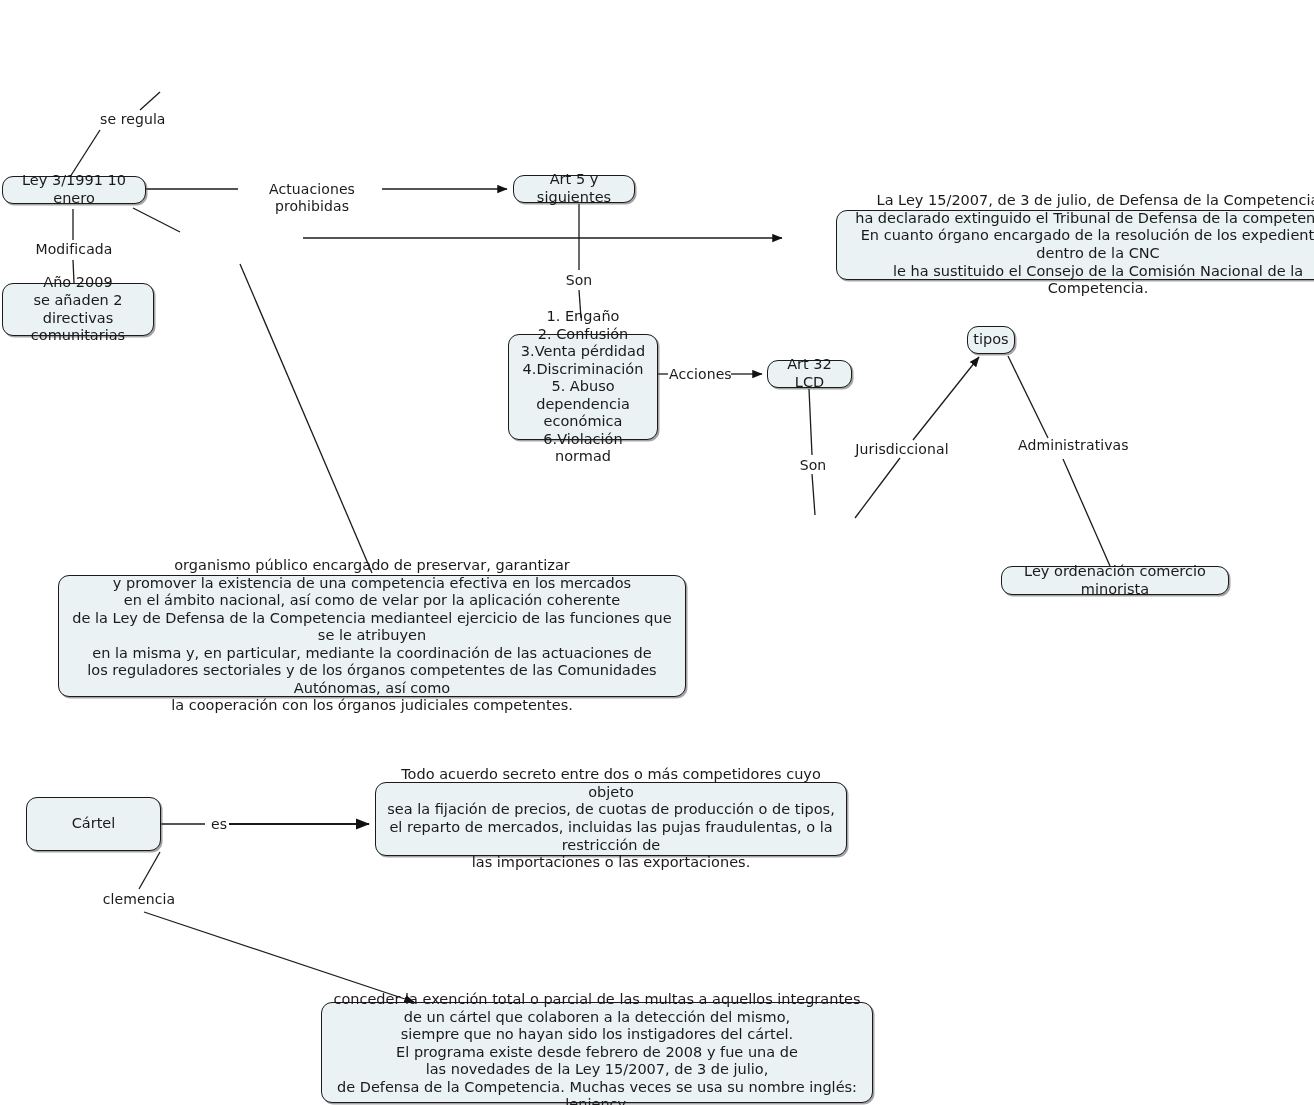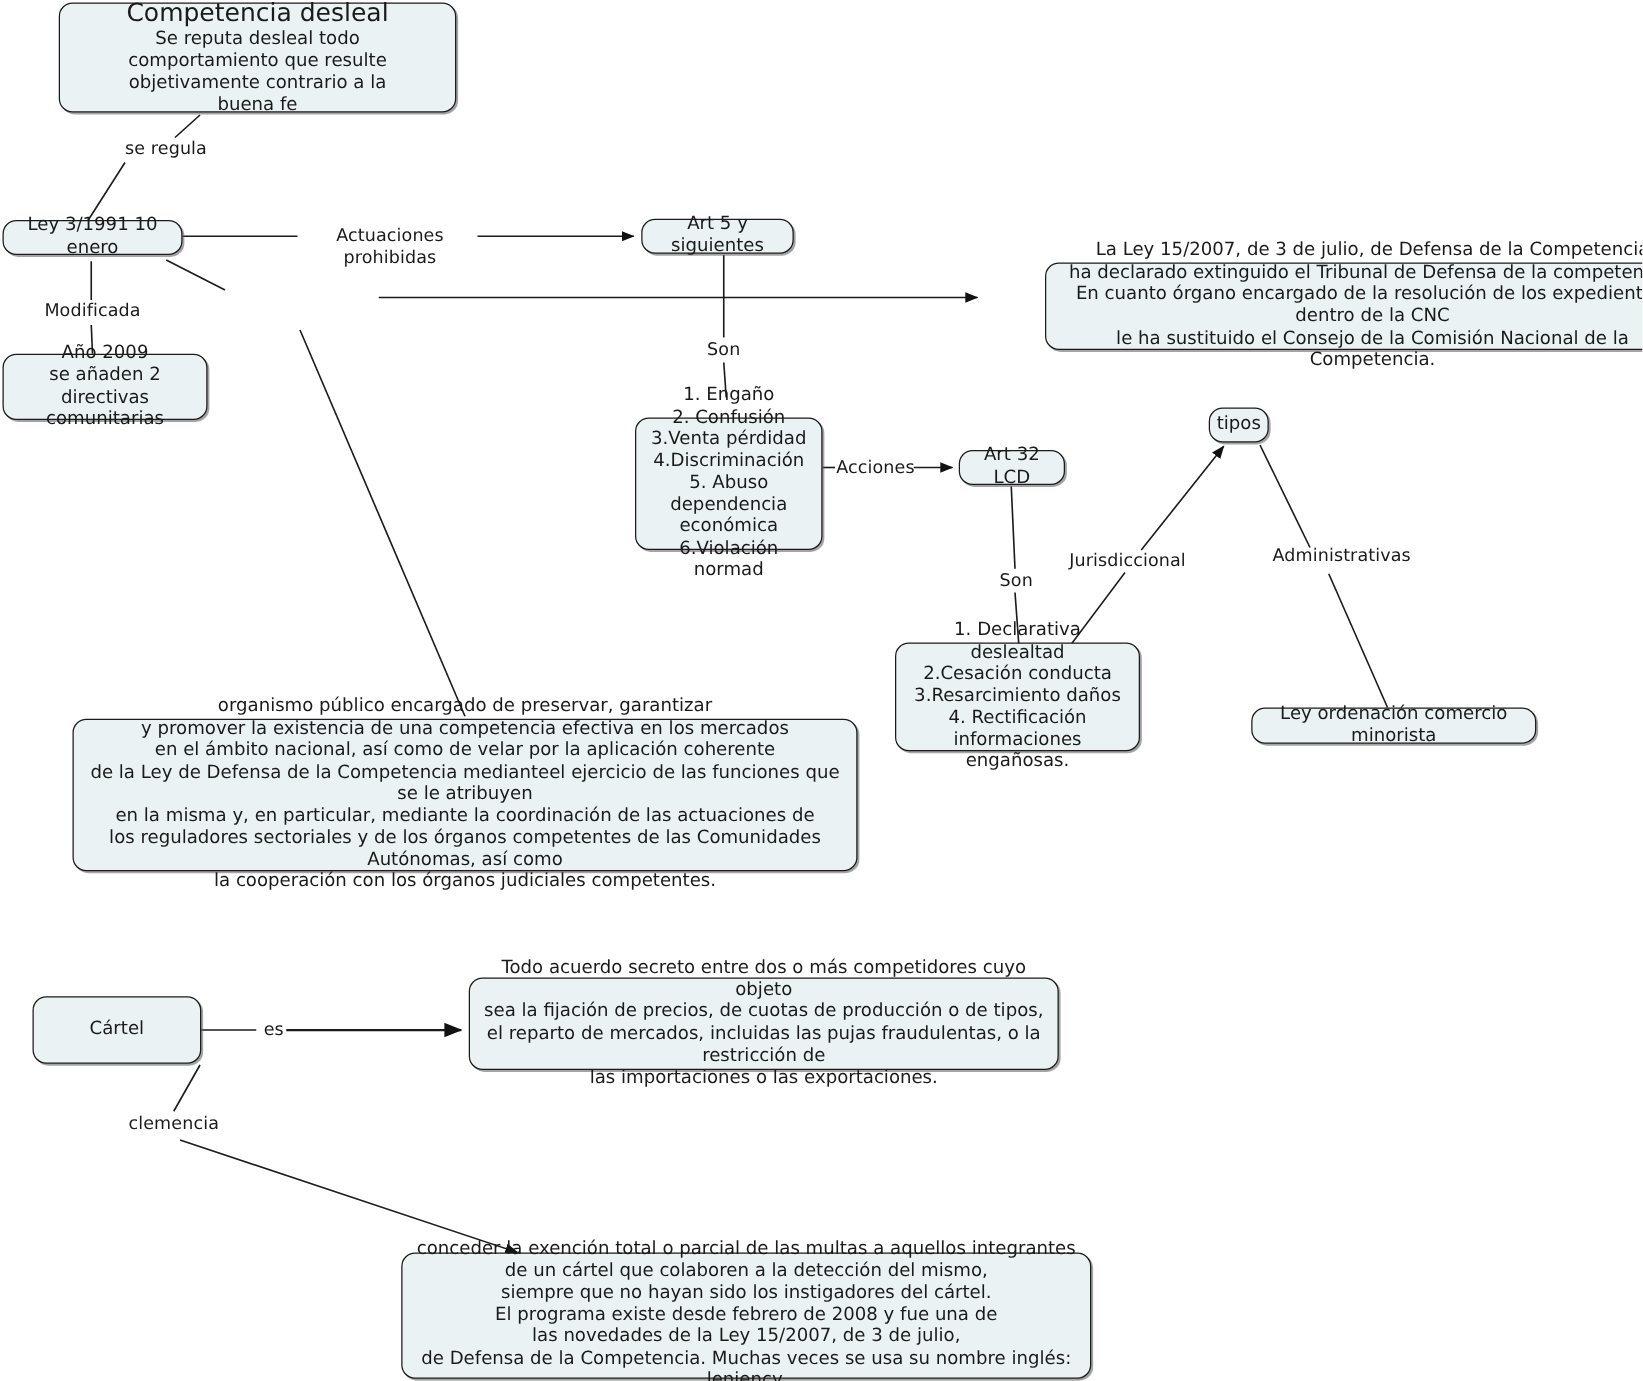--- a/index.html
+++ b/index.html
@@ -106,33 +106,26 @@
     <line x1="1008" y1="356" x2="1048" y2="438" stroke="#1b1b1b" stroke-width="1.3"></line>
     <line x1="1063" y1="459" x2="1110" y2="566" stroke="#1b1b1b" stroke-width="1.3"></line>
 
     <line x1="161" y1="824" x2="205" y2="824" stroke="#1b1b1b" stroke-width="1.3"></line>
     <line x1="229" y1="824" x2="369" y2="824" stroke="#1b1b1b" stroke-width="1.8" marker-end="url(#arrow)"></line>
 
     <line x1="160" y1="852" x2="139" y2="889" stroke="#1b1b1b" stroke-width="1.3"></line>
     <line x1="144" y1="912" x2="414" y2="1002" stroke="#1b1b1b" stroke-width="1.3" marker-end="url(#arrow)"></line>
   </svg>
 
-  <div class="node" style="left:47px; top:2px; width:318px; height:88px;">
-    <div class="title">Competencia desleal</div>
-    <div class="body">Se reputa desleal todo
-comportamiento que resulte
-objetivamente contrario a la
-buena fe</div>
-  </div>
 
   <div class="node" style="left:2px; top:176px; width:144px; height:28px;">
     <div class="body">Ley 3/1991 10 enero</div>
   </div>
 
-  <div class="node" style="left:2px; top:283px; width:164px; height:53px;align-items:flex-end;">
+  <div class="node" style="left:2px; top:283px; width:152px; height:53px;align-items:flex-end;">
     <div class="body">Año 2009
 se añaden 2 directivas
 comunitarias</div>
   </div>
 
   <div class="node" style="left:513px; top:175px; width:122px; height:28px;">
     <div class="body">Art 5 y siguientes</div>
   </div>
 
   <div class="node small" style="left:788px; top:210px; width:524px; height:70px;margin-left:48px;">
@@ -153,27 +146,20 @@
   </div>
 
   <div class="node" style="left:767px; top:360px; width:85px; height:28px;">
     <div class="body">Art 32 LCD</div>
   </div>
 
   <div class="node" style="left:967px; top:326px; width:48px; height:28px;">
     <div class="body">tipos</div>
   </div>
 
-  <div class="node" style="left:716px; top:514px; width:196px; height:87px;">
-    <div class="body">1. Declarativa deslealtad
-2.Cesación conducta
-3.Resarcimiento daños
-4. Rectificación informaciones
-engañosas.</div>
-  </div>
 
   <div class="node" style="left:1001px; top:566px; width:228px; height:29px;">
     <div class="body">Ley ordenación comercio minorista</div>
   </div>
 
   <div class="node small" style="left:58px; top:575px; width:628px; height:122px;">
     <div class="body">organismo público encargado de preservar, garantizar
 y promover la existencia de una competencia efectiva en los mercados
 en el ámbito nacional, así como de velar por la aplicación coherente
 de la Ley de Defensa de la Competencia medianteel ejercicio de las funciones que se le atribuyen

